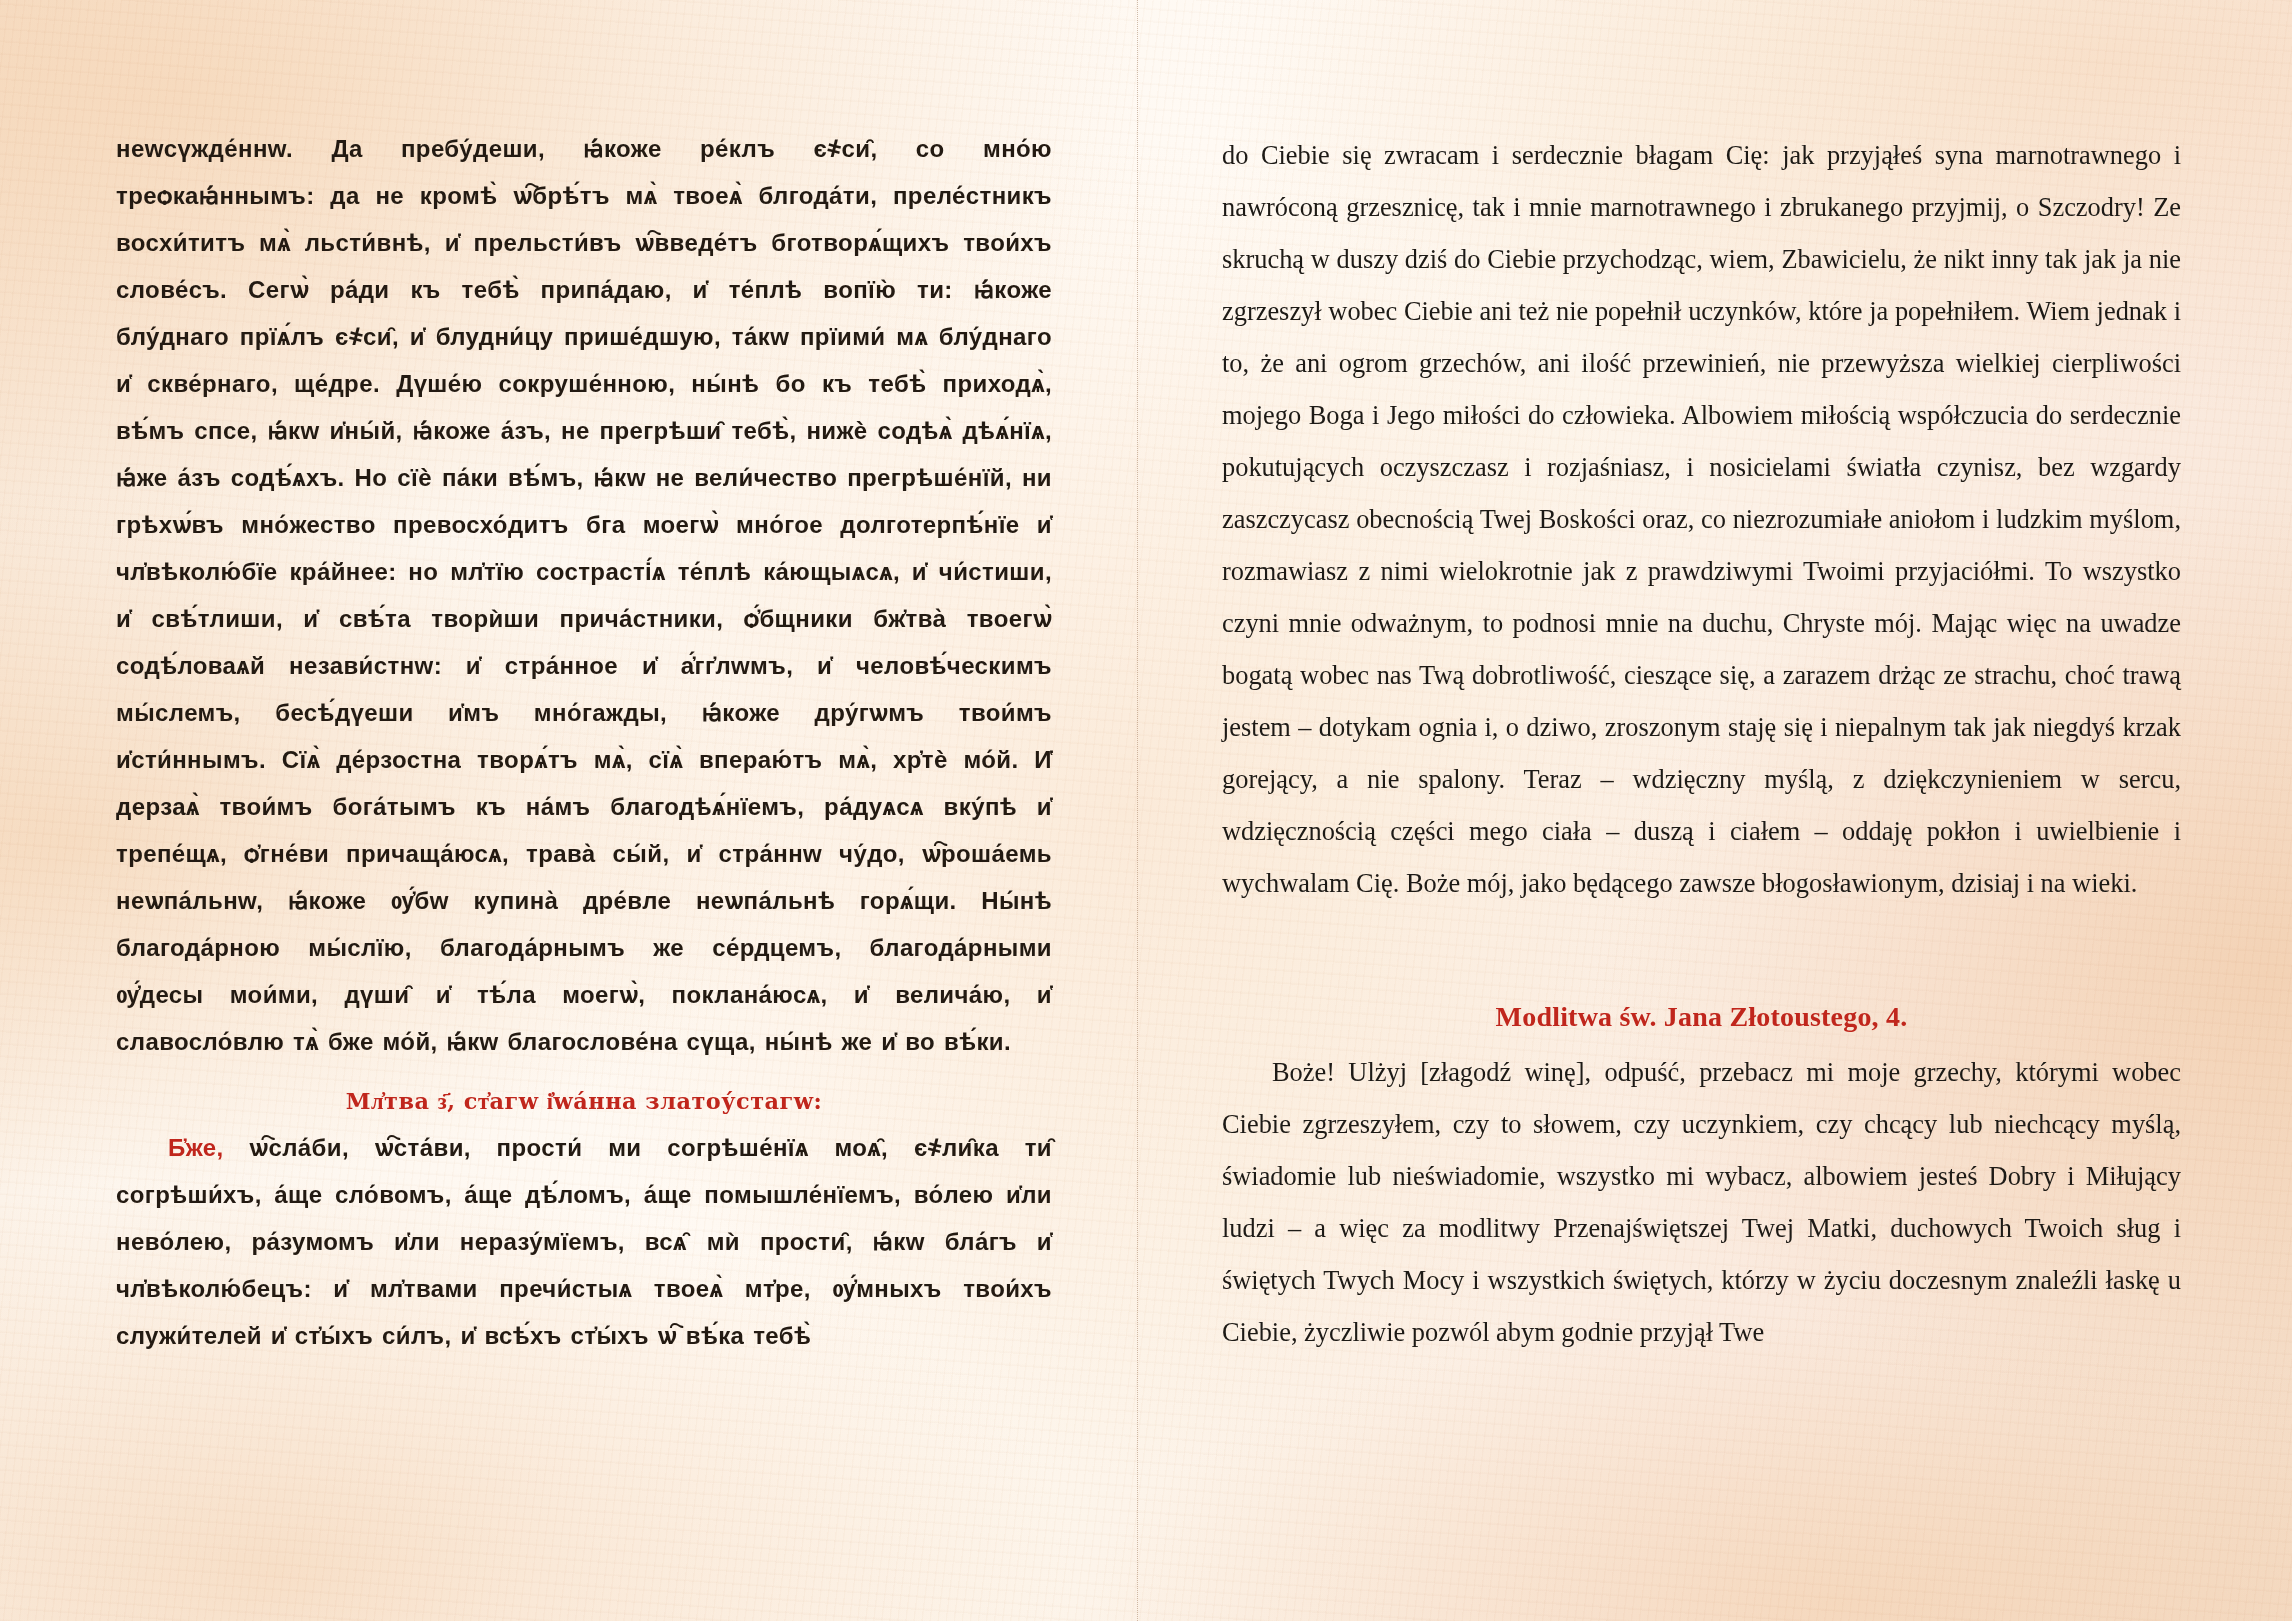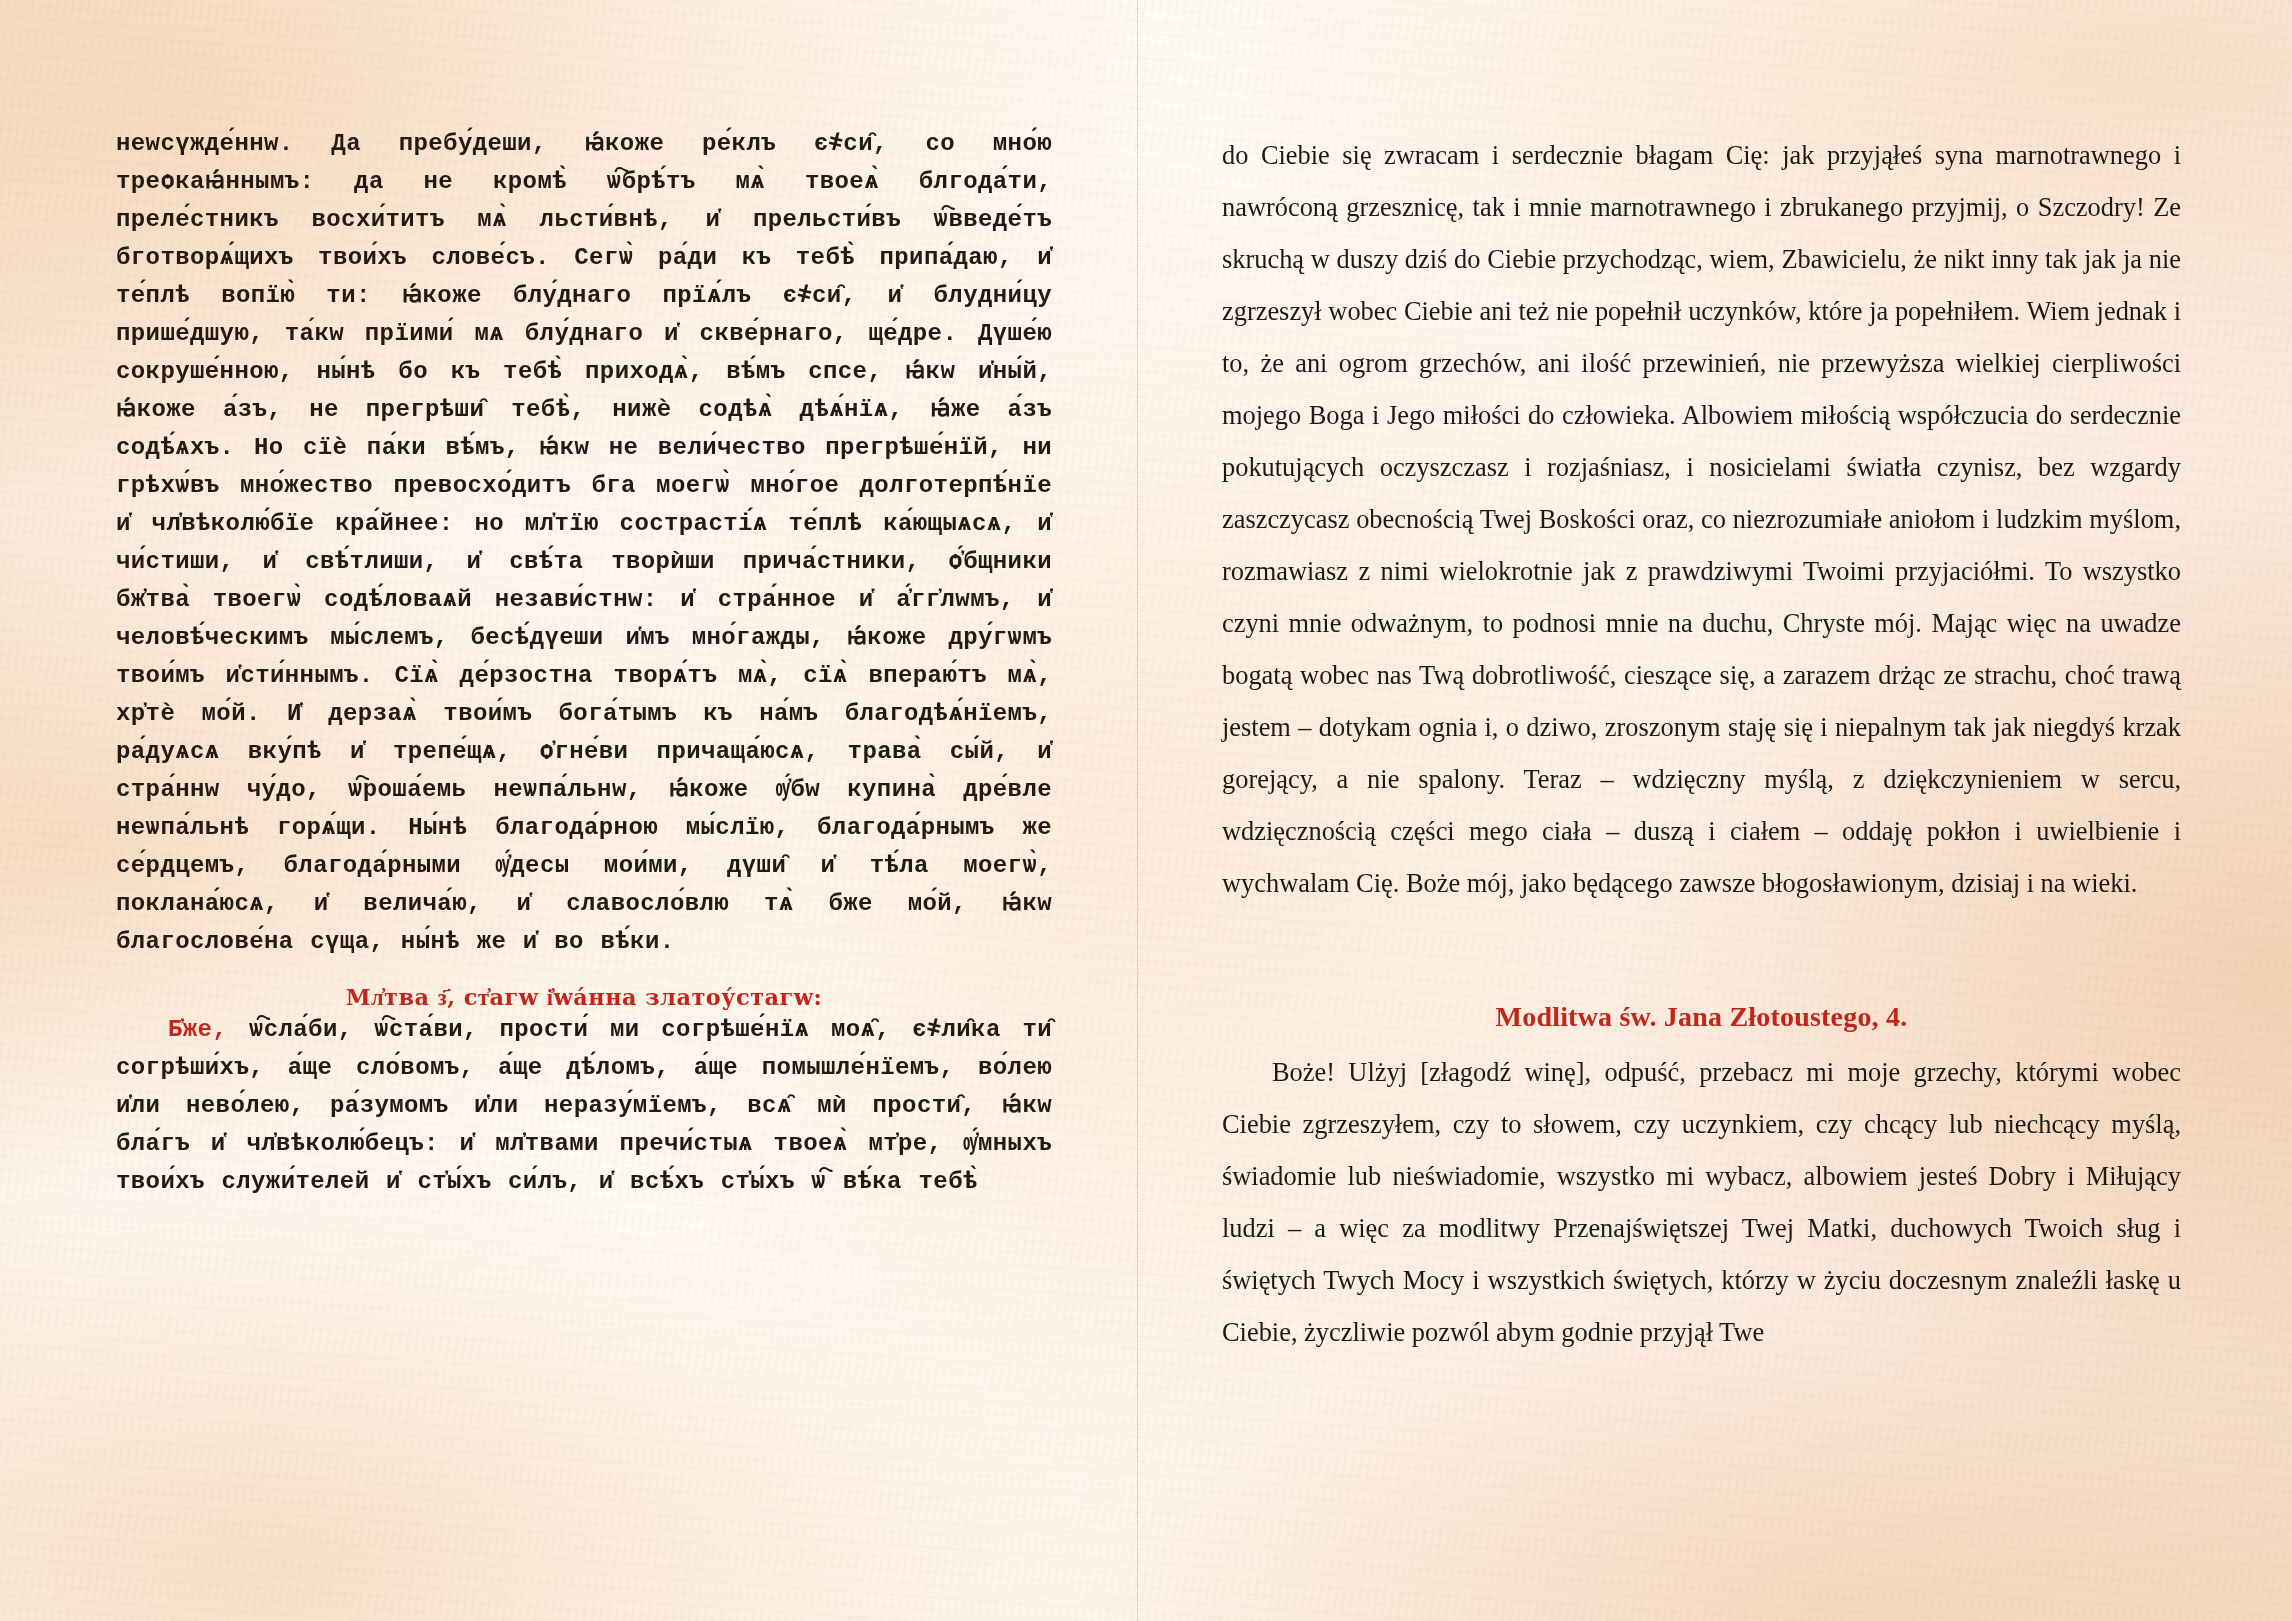--- a/index.html
+++ b/index.html
@@ -59,40 +59,40 @@
     position: absolute;
     left: 1137px;
     top: 0;
     bottom: 0;
     width: 0;
     border-left: 1.8px dotted rgba(150,110,80,0.45);
   }
 
   
   .cs-block {
-    font-family: Liberation Mono, monospace;
+    font-family: Liberation Sans, sans-serif;
     font-size: 24px;
-    line-height: 38px;
+    line-height: 47px;
     color: #231a12;
     text-align: justify;
     letter-spacing: 0.4px;
     word-spacing: 1.8px;
     font-weight: 600;
   }
   .cs-block p { margin: 0; }
   .cs-indent { text-indent: 52px; }
 
   .cs-heading {
     font-family: "DejaVu Serif", serif;
     color: #c0261c;
     font-size: 22.4px;
     font-weight: 700;
     text-align: center;
     letter-spacing: 0.5px;
-    margin: 23px 0 0;
+    margin: 23px 0 9px;
   }
   .drop-red {
     color: #c0261c;
     font-weight: 700;
   }
 
   
   .pl-block {
     font-size: 26.4px;
     line-height: 52px;

